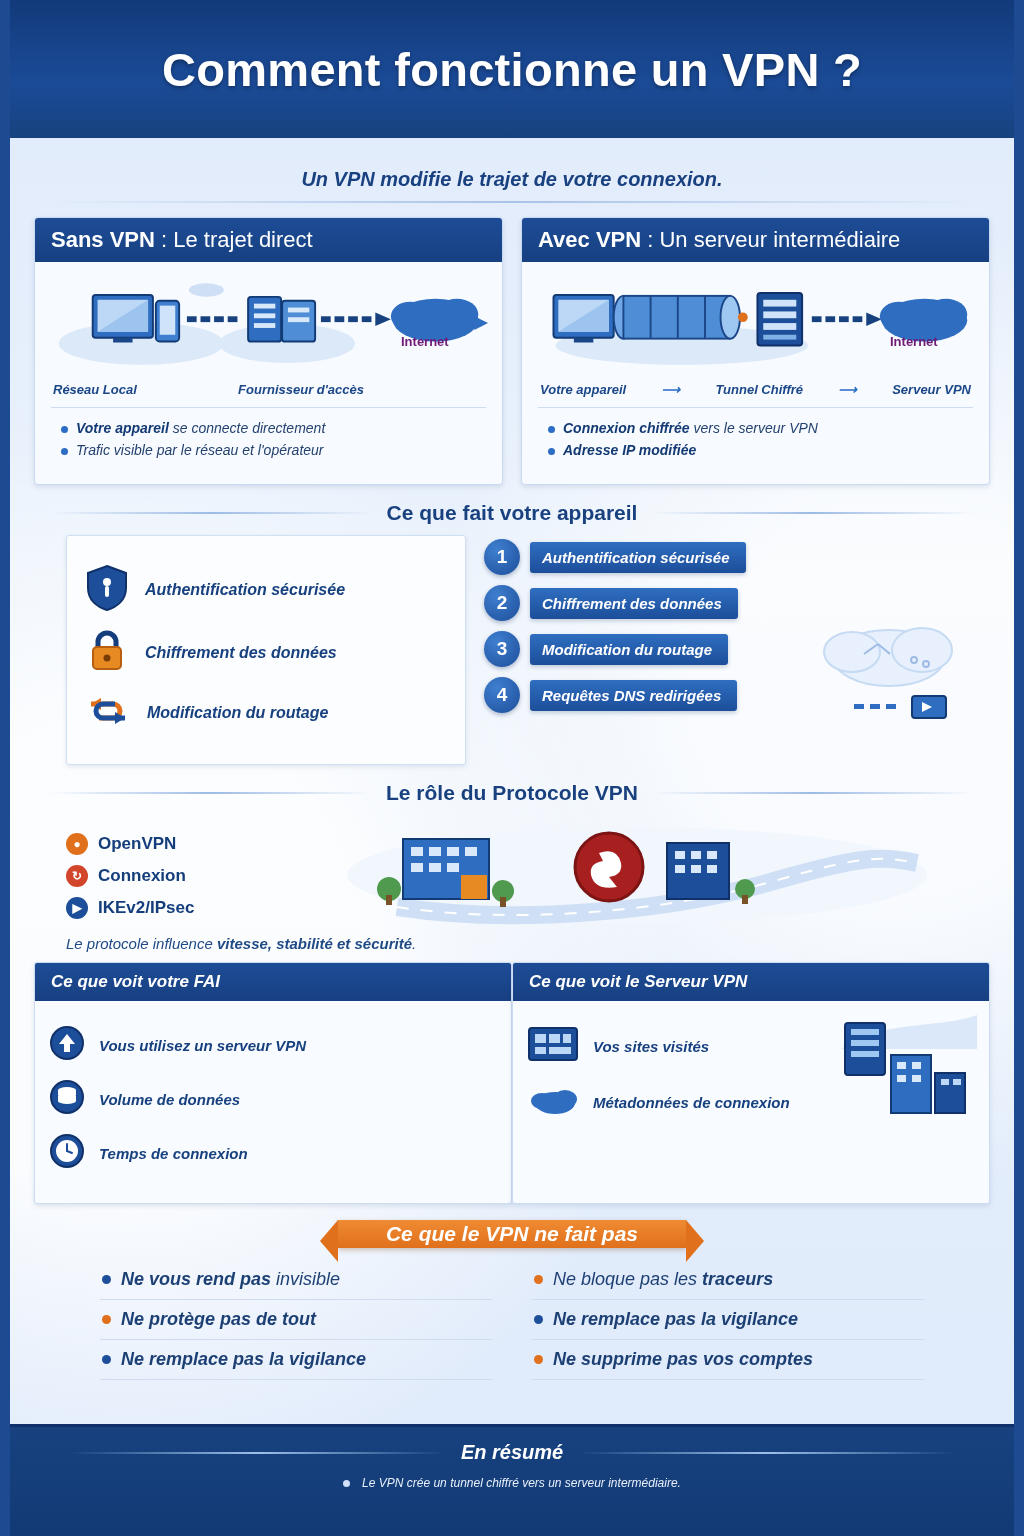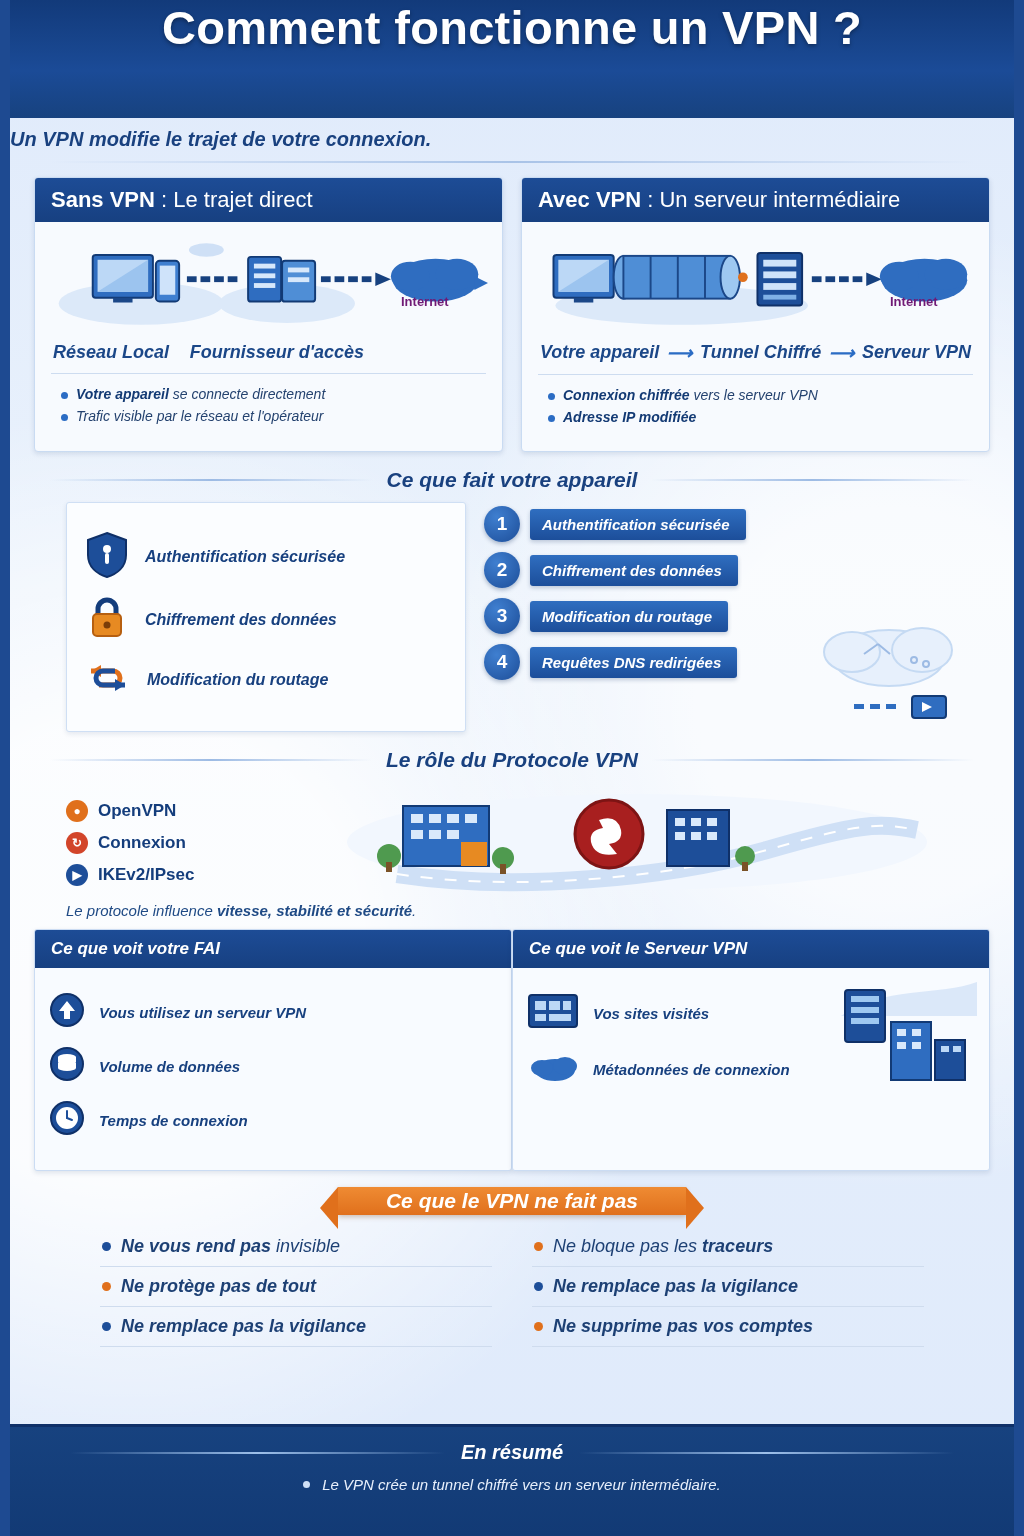--- a/index.html
+++ b/index.html
@@ -12,58 +12,58 @@
   .page {
     position:absolute; inset:0;
     background:
       radial-gradient(circle at 12% 62%, rgba(255,255,255,.85) 0 18%, rgba(255,255,255,0) 42%),
       radial-gradient(circle at 88% 46%, rgba(255,255,255,.75) 0 16%, rgba(255,255,255,0) 40%),
       linear-gradient(180deg,#dfeafb 0%, #eaf2fc 38%, #e3edfb 70%, #dfeafb 100%);
     border-left:10px solid #1e4a91; border-right:10px solid #1e4a91;
   }
   
   .header {
-    position:relative; height:118px;
+    position:relative; height:138px;
     background:linear-gradient(180deg,#123a7a 0%, #1b4b97 60%, #17427f 100%);
-    display:flex; align-items:flex-start; justify-content:center;
+    display:flex; align-items:center; justify-content:center;
   }
   .header h1 {
     margin:0; color:#fff; font-size:47px; font-weight:bold; letter-spacing:.3px;
     text-shadow:0 2px 4px rgba(0,0,0,.35);
   }
   
   .rule-title {
     display:flex; align-items:center; gap:14px;
     margin:16px 40px 10px 40px;
   }
   .rule-title .line { flex:1; height:2px; background:linear-gradient(90deg,rgba(30,74,145,0) 0%, #9dbbe4 50%, rgba(30,74,145,0) 100%); }
-  .rule-title .txt { color:#19417f; font-size:21px; font-weight:bold; font-style:italic; white-space:nowrap; }
+  .rule-title .txt { color:#19417f; font-size:21px; font-weight:bold; white-space:nowrap; }
   .subtitle {
-    color:#19417f; font-size:20px; font-weight:bold; font-style:italic;
-    margin-top:10px;
+    text-align:center; color:#19417f; font-size:20px; font-weight:bold; font-style:italic;
+    margin-top:30px;
   }
   .subrule { margin:10px 40px 0 40px; height:2px;
     background:linear-gradient(90deg,rgba(30,74,145,0) 0%, #a9c3e7 50%, rgba(30,74,145,0) 100%); }
 
   
   .cards { display:flex; gap:18px; margin:14px 24px 0 24px; }
   .card {
     flex:1; background:#f7fafe; border:1px solid #c9dbf2; border-radius:4px;
     box-shadow:0 2px 5px rgba(20,50,100,.12); overflow:hidden;
   }
   .card-head {
     background:linear-gradient(180deg,#1d4c96,#174081); color:#fff;
     padding:9px 16px; font-size:22px;
   }
   .card-head b { font-weight:bold; }
   .card-head span.light { font-weight:normal; }
   .card-body { padding:10px 14px 14px 14px; }
   .scene { height:108px; position:relative; }
   .labels-row { display:flex; justify-content:space-between; padding:2px 4px 0 4px; }
-  .labels-row div { font-size:18px; font-weight:bold; color:#1b4788; font-style:italic; }
+  .labels-row div { font-size:13px; font-weight:bold; color:#1b4788; font-style:italic; }
   .hr-soft { height:1px; background:#cddcf0; margin:10px 2px; }
   .bullets { margin:12px; padding:0; list-style:none; }
   .bullets li { font-size:14px; color:#24426f; margin:6px 0; display:flex; gap:8px; align-items:flex-start; font-style:italic;}
   .bullets li .dot { width:7px; height:7px; border-radius:50%; background:#2b6cc4; margin-top:6px; flex:none; }
   .bullets li b { color:#133a74; }
 
   
   .device-wrap { display:flex; gap:18px; margin:6px 56px 0 56px; align-items:flex-start; }
   .device-box {
     width:400px; background:#fbfdff; border:1px solid #cfdff4; border-radius:3px;
@@ -121,21 +121,21 @@
   
   .footer {
     position:absolute; left:0; right:0; bottom:0; height:112px;
     background:linear-gradient(180deg,#17427f 0%, #123a75 100%);
     border-top:3px solid #0f3068;
   }
   .footer .ft-title { display:flex; align-items:center; gap:16px; margin:14px 60px 0 60px; }
   .footer .ft-title .line { flex:1; height:2px; background:linear-gradient(90deg,rgba(255,255,255,0),#9dc0ea,rgba(255,255,255,0)); }
   .footer .ft-title .txt { color:#fff; font-size:20px; font-weight:bold; font-style:italic; }
   .ft-bullets { margin:12px 0 0 0; padding:0; list-style:none; }
-  .ft-bullets li { color:#e8f0fc; font-size:15px; font-style:italic; display:flex; gap:12px; align-items:center; justify-content:center; }
+  .ft-bullets li { color:#e8f0fc; font-size:12px; font-style:italic; display:flex; gap:12px; align-items:center; justify-content:center; }
   .ft-bullets li .dot { width:7px; height:7px; border-radius:50%; background:#cfe0f7; }
 
   
   .cloudlabel {
     position:absolute; color:#701a75; font-size:13px; font-weight:bold;margin-top:20px;
   }
 </style>
 </head>
 <body>
 

